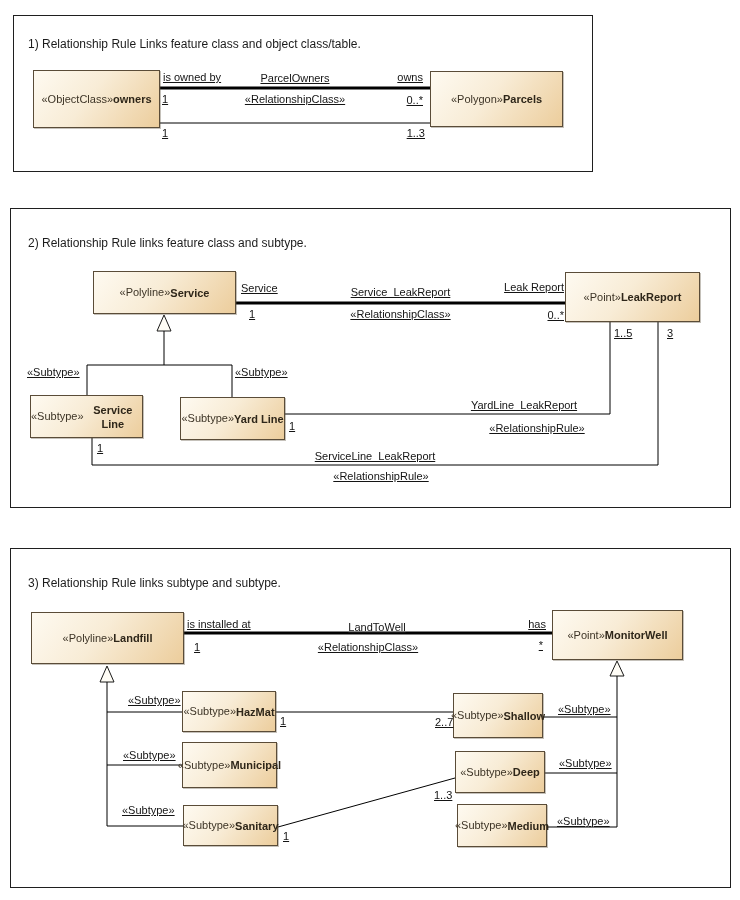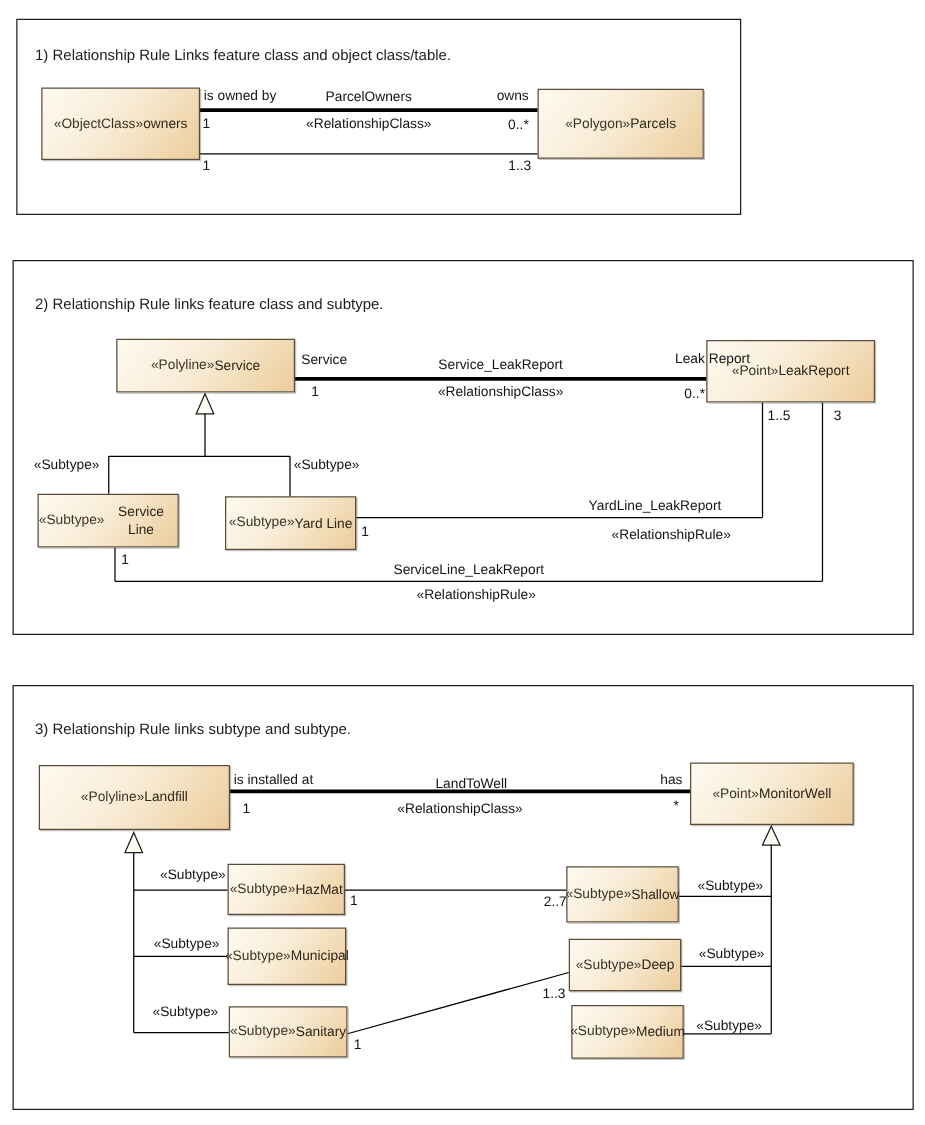--- a/index.html
+++ b/index.html
@@ -34,28 +34,29 @@
     border: 1px solid #5a4c38;
     background: linear-gradient(128deg, #fefaf1 0%, #f8ecd6 45%, #eccd9c 100%);
     display: flex;
     flex-direction: row;
     align-items: center;
     justify-content: center;
     text-align: center;
     box-shadow: 1px 1px 0 rgba(90,76,56,0.35);
   }
   .uml-box .stereo { font-size: 11px; line-height: 13px; color: #3d3426; }
-  .uml-box .name   { font-size: 11px; line-height: 14px; font-weight: normal; color: #2e2619; }
+  .uml-box .name   { font-size: 11px; line-height: 14px; font-weight: bold; color: #2e2619; }
 
   .lbl {
     position: absolute;
     font-size: 11px;
     line-height: 12px;
     white-space: nowrap;
     color: #141414;
+    text-decoration: underline;
   }
   .lbl.center { text-align: center; }
   .lbl.right  { text-align: right; padding-left: 45px; }
 </style>
 </head>
 <body>
 
 <div class="canvas">
 
   <div class="panel" style="left:13px; top:15px; width:580px; height:157px;"></div>
@@ -120,21 +121,21 @@
     <div class="stereo">«Polyline»</div>
     <div class="name">Service</div>
   </div>
   <div class="uml-box" style="left:565px; top:272px; width:135px; height:50px;">
     <div class="stereo">«Point»</div>
     <div class="name">LeakReport</div>
   </div>
 
   <div class="lbl" style="left:241px; top:282px;">Service</div>
   <div class="lbl center" style="left:236px; top:286px; width:329px;">Service_LeakReport</div>
-  <div class="lbl right" style="left:236px; top:281px; width:328px;margin-left:36px;">Leak Report</div>
+  <div class="lbl right" style="left:236px; top:281px; width:328px;">Leak Report</div>
   <div class="lbl" style="left:249px; top:308px;">1</div>
   <div class="lbl center" style="left:236px; top:308px; width:329px;">«RelationshipClass»</div>
   <div class="lbl right" style="left:236px; top:309px; width:328px;">0..*</div>
 
   <div class="lbl" style="left:27px; top:366px;">«Subtype»</div>
   <div class="lbl" style="left:235px; top:366px;">«Subtype»</div>
 
   <div class="uml-box" style="left:30px; top:395px; width:113px; height:43px;">
     <div class="stereo">«Subtype»</div>
     <div class="name">Service Line</div>

